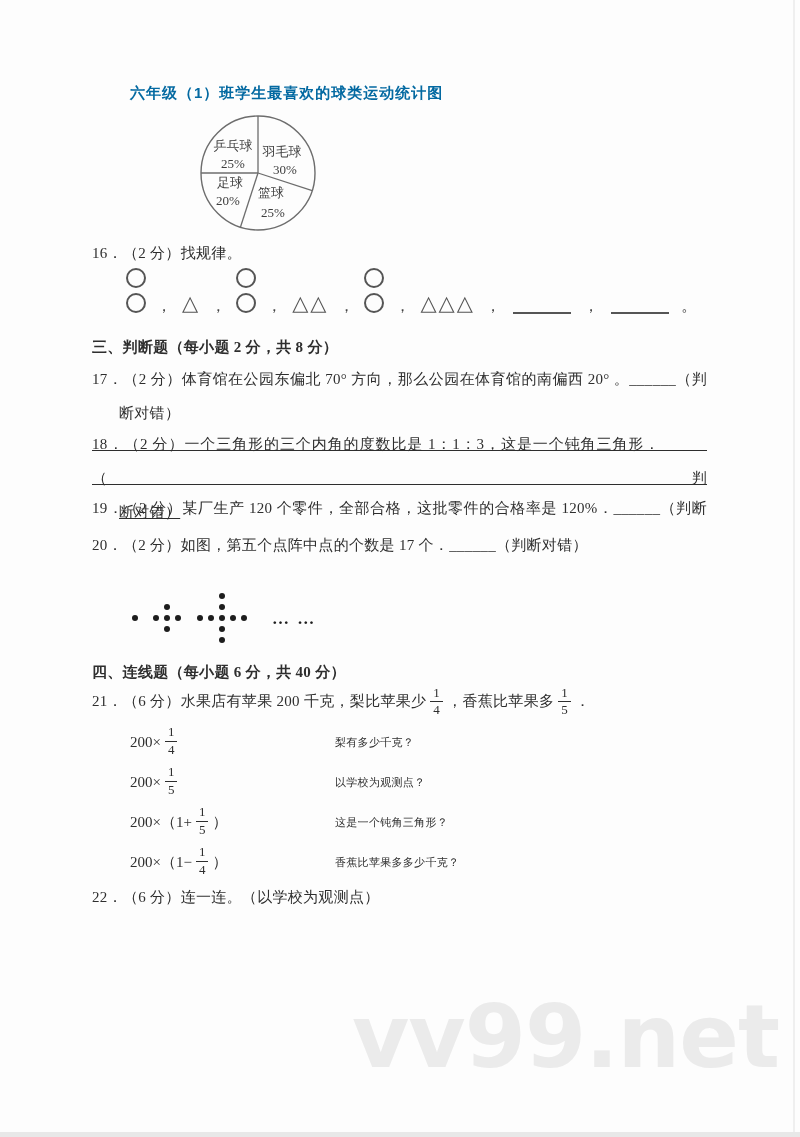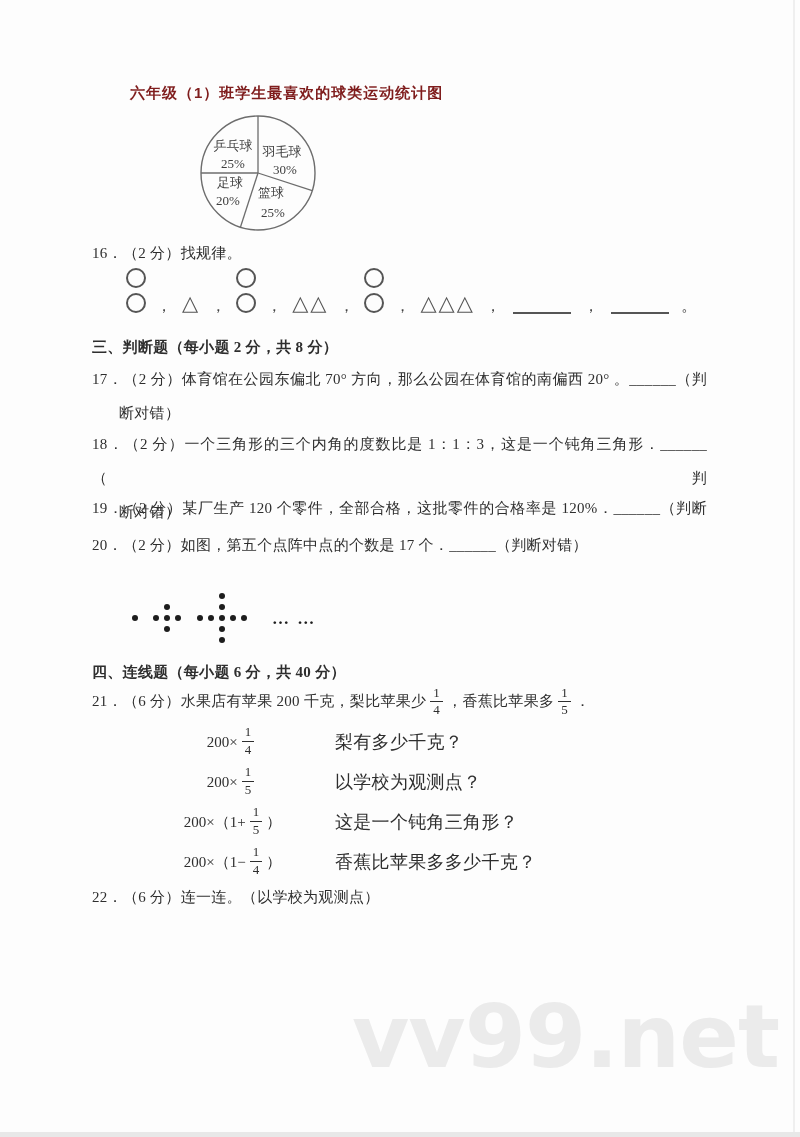--- a/index.html
+++ b/index.html
@@ -17,21 +17,21 @@
     position: absolute; left: 0; bottom: 0; width: 800px; height: 5px;
     background: #e8e8e8;
   }
   .abs { position: absolute; }
   .txt { font-size: 15px; letter-spacing: 0.3px; line-height: 34px; }
   .bold { font-weight: bold; }
 
   .chart-title {
     left: 130px; top: 84px; font-size: 15px; font-weight: 600;
     font-family: "Liberation Sans", "DejaVu Sans", sans-serif;
-    color: #7f1d1d; letter-spacing: 1px;
+    color: #0369a1; letter-spacing: 1px;
   }
   .pie-wrap { left: 192px; top: 110px; }
   .pie-wrap text {
     font-family: "Liberation Serif", "DejaVu Serif", serif;
     font-size: 13px; fill: #3d3d3d;
   }
 
   .q-block { left: 92px; width: 615px; }
   .jline1 { text-align: justify; text-align-last: justify; }
   .jline2 { padding-left: 27px; }
@@ -46,22 +46,22 @@
     width: 20px; height: 20px; border: 2px solid #555; border-radius: 50%;
     background: transparent;
   }
   .sep { font-size: 16px; line-height: 16px; color: #444; }
   .tri { font-size: 21px; line-height: 22px; color: #555; letter-spacing: 2px; }
   .blank { width: 58px; border-bottom: 2px solid #555; height: 10px; margin: 0 2px; }
 
   
   .match-rows { left: 130px; top: 722px; width: 560px; }
   .match-row { display: flex; align-items: center; height: 40px; }
-  .match-expr { width: 205px; display: flex; align-items: center; font-size: 15px; justify-content: center; }
-  .match-q { font-size: 18px; letter-spacing: 0.3px; }
+  .match-expr { width: 205px; display: flex; align-items: center; font-size: 15px; }
+  .match-q { font-size: 11px; letter-spacing: 0.3px; }
   .frac {
     display: inline-block; vertical-align: middle; text-align: center;
     font-size: 13px; line-height: 1.1; margin: 0 4px; transform: translateY(-1px);
   }
   .frac .fnum { display: block; border-bottom: 1.2px solid #2e2e2e; padding: 0 3px 1px; }
   .frac .fden { display: block; padding-top: 1px; }
 
   .watermark {
     left: 352px; top: 985px;
     font-family: "DejaVu Sans", "Liberation Sans", sans-serif;
@@ -126,21 +126,21 @@
     <span class="sep">。</span>
   </div>
 
   <div class="abs txt bold q-block" style="top:330px;">三、判断题（每小题 2 分，共 8 分）</div>
 
   <div class="abs txt q-block" style="top:362px;">
     <div class="jline1">17．（2 分）体育馆在公园东偏北 70° 方向，那么公园在体育馆的南偏西 20° 。______（判</div>
     <div class="jline2">断对错）</div>
   </div>
 
-  <div class="abs txt q-block" style="top:427px;">
+  <div class="abs txt q-block" style="top:427px;text-decoration:underline;">
     <div class="jline1">18．（2 分）一个三角形的三个内角的度数比是 1：1：3，这是一个钝角三角形．______（判</div>
     <div class="jline2">断对错）</div>
   </div>
 
   <div class="abs txt q-block" style="top:491px;">
     <div class="jline1">19．（2 分）某厂生产 120 个零件，全部合格，这批零件的合格率是 120%．______（判断</div>
   </div>
 
   <div class="abs txt q-block" style="top:528px;">
     <div>20．（2 分）如图，第五个点阵中点的个数是 17 个．______（判断对错）</div>

